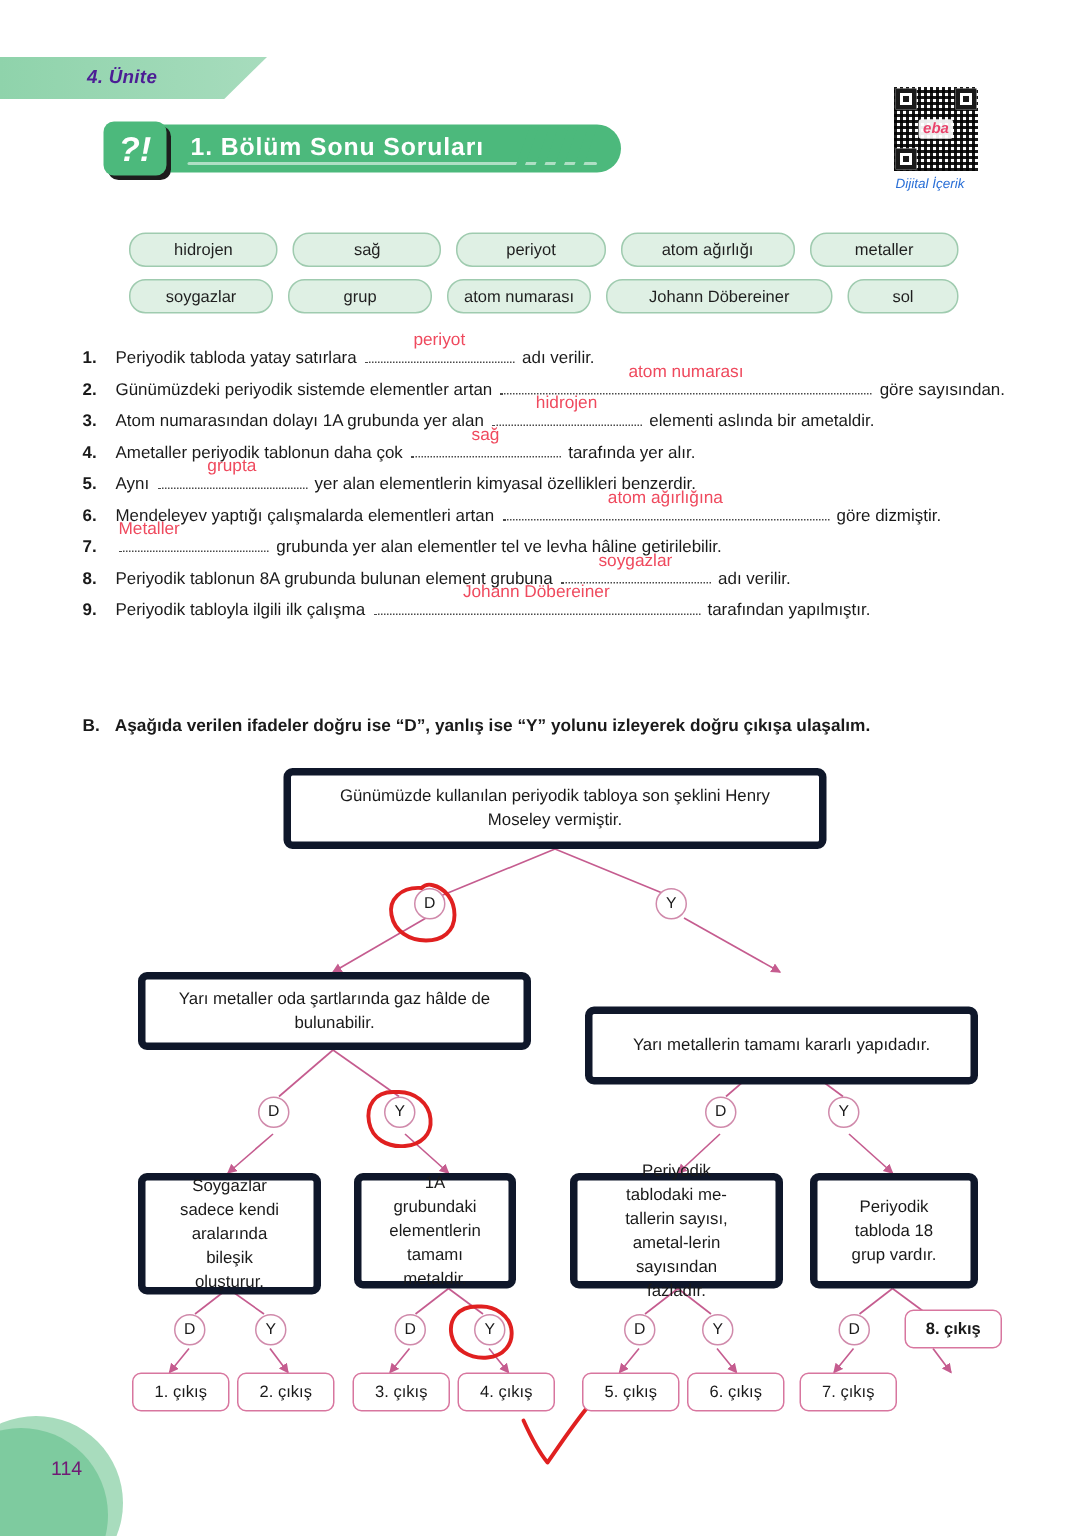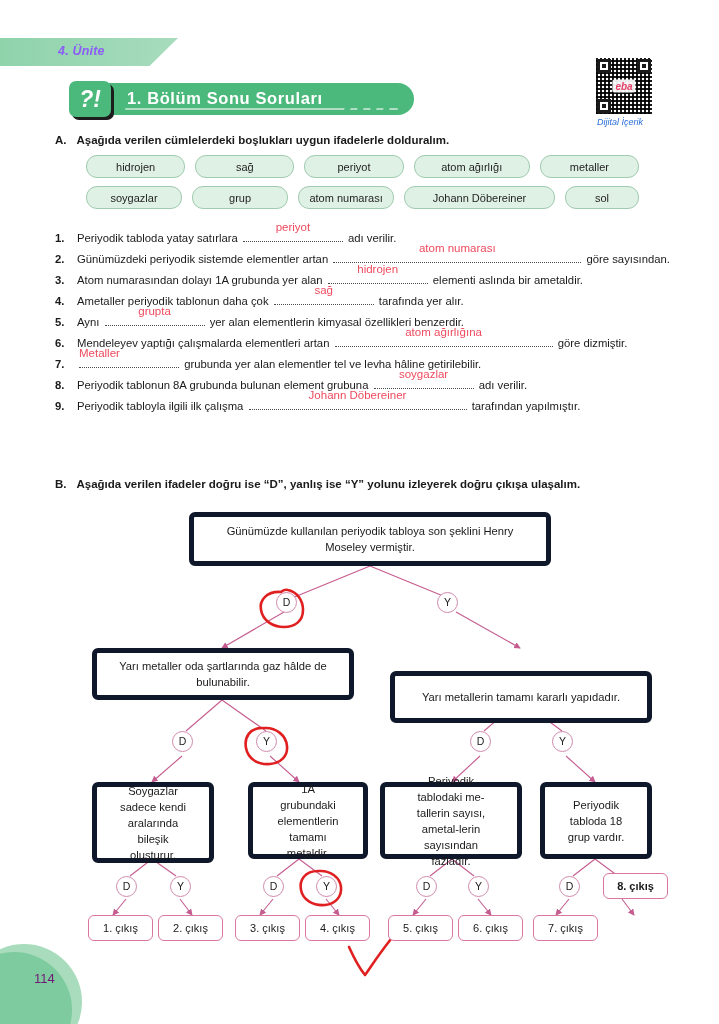--- a/index.html
+++ b/index.html
@@ -29,21 +29,21 @@
     -webkit-clip-path: polygon(0 0, 100% 0, 84% 100%, 0 100%);
     clip-path: polygon(0 0, 100% 0, 84% 100%, 0 100%);
   }
   .unit-tab-label {
     position: absolute;
     left: 58px;
     top: 44px;
     font-size: 12.5px;
     font-style: italic;
     font-weight: bold;
-    color: #8b5cf6;
+    color: #4c1d95;
     letter-spacing: .2px;
   }
 
   
   .banner {
     position: absolute;
     left: 69px;
     top: 83px;
     width: 345px;
     height: 32px;
@@ -338,23 +338,20 @@
   <div class="qr-wrap">
     <div class="qr-code">
       <div class="qr-finder qr-f-tl"></div>
       <div class="qr-finder qr-f-tr"></div>
       <div class="qr-finder qr-f-bl"></div>
       <div class="qr-logo">eba</div>
     </div>
     <div class="qr-caption">Dijital İçerik</div>
   </div>
 
-  <div class="sec-head" style="left:55px; top:134px;">
-    <span class="letter">A.</span><span>Aşağıda verilen cümlelerdeki boşlukları uygun ifadelerle dolduralım.</span>
-  </div>
 
   <div class="wordbank" id="wordbank">
       <div class="wb-row">
         <div class="wb-chip" style="width: 105px;">hidrojen</div>
         <div class="wb-chip" style="width: 105px;">sağ</div>
         <div class="wb-chip" style="width: 105px;">periyot</div>
         <div class="wb-chip" style="width: 123px;">atom ağırlığı</div>
         <div class="wb-chip" style="width: 105px;">metaller</div>
       </div>
       <div class="wb-row">
@@ -438,21 +435,21 @@
       <div class="fbox" style="left: 189px; top: 512px; width: 362px; height: 54px;">Günümüzde kullanılan periyodik tabloya son şeklini Henry Moseley vermiştir.</div>
       <div class="node" style="left: 276px; top: 592px;">D</div>
       <div class="node" style="left: 437px; top: 592px;">Y</div>
       <div class="fbox" style="left: 92px; top: 648px; width: 262px; height: 52px;">Yarı metaller oda şartlarında gaz hâlde de bulunabilir.</div>
       <div class="fbox" style="left: 390px; top: 648px; width: 262px; height: 52px; margin-top: 23px;">Yarı metallerin tamamı kararlı yapıdadır.</div>
       <div class="node" style="left: 172px; top: 731px;">D</div>
       <div class="node" style="left: 256px; top: 731px;">Y</div>
       <div class="node" style="left: 470px; top: 731px;">D</div>
       <div class="node" style="left: 552px; top: 731px;">Y</div>
       <div class="fbox" style="left: 92px; top: 782px; width: 122px; height: 81px;">Soygazlar sadece kendi aralarında bileşik oluşturur.</div>
-      <div class="fbox" style="left: 236px; top: 782px; width: 120px; height: 77px; margin-left: 12px;">1A grubundaki elementlerin tamamı metaldir.</div>
+      <div class="fbox" style="left: 236px; top: 782px; width: 108px; height: 77px;">1A grubundaki elementlerin tamamı metaldir.</div>
       <div class="fbox" style="left: 380px; top: 782px; width: 142px; height: 77px;">Periyodik tablodaki me-tallerin sayısı, ametal-lerin sayısından fazladır.</div>
       <div class="fbox" style="left: 540px; top: 782px; width: 112px; height: 77px;">Periyodik tabloda 18 grup vardır.</div>
       <div class="node" style="left: 116px; top: 876px;">D</div>
       <div class="node" style="left: 170px; top: 876px;">Y</div>
       <div class="node" style="left: 263px; top: 876px;">D</div>
       <div class="node" style="left: 316px; top: 876px;">Y</div>
       <div class="node" style="left: 416px; top: 876px;">D</div>
       <div class="node" style="left: 468px; top: 876px;">Y</div>
       <div class="node" style="left: 559px; top: 876px;">D</div>
       <div class="node" style="left: 612px; top: 876px;">Y</div>

